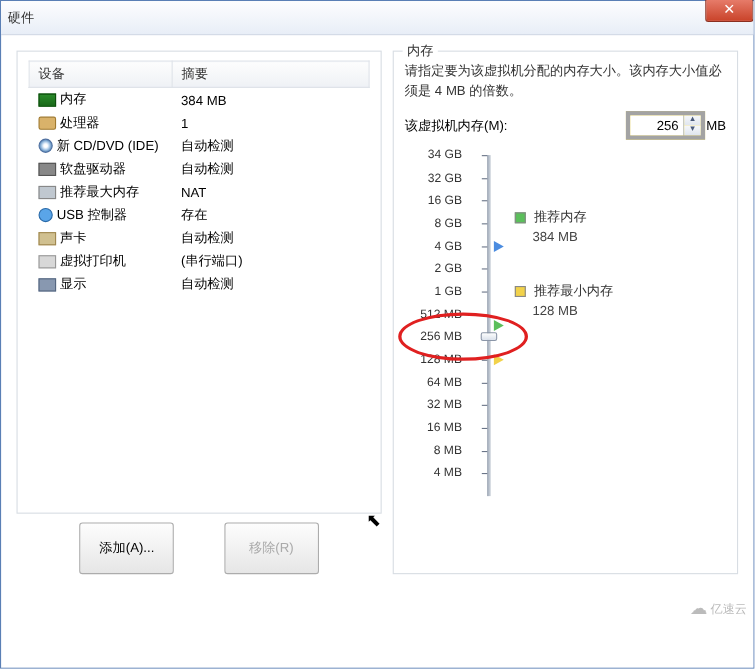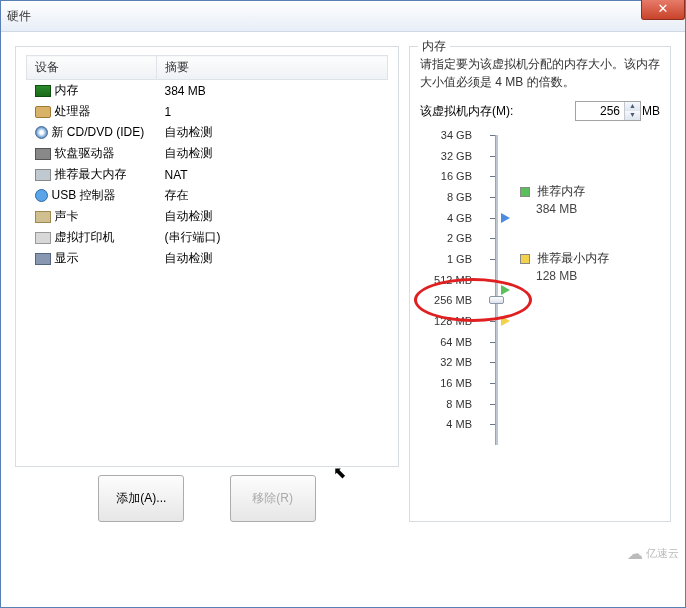--- a/index.html
+++ b/index.html
@@ -4,42 +4,42 @@
 <style>
 * { box-sizing: border-box; margin: 0; padding: 0; }
 body { font-family: "Microsoft YaHei", "Segoe UI", Tahoma, sans-serif; font-size: 12px; background: #fff; width: 686px; height: 608px; overflow: hidden; }
 .window { width: 686px; height: 608px; border: 1px solid #5a7fb5; background: #fff; position: relative; }
 .titlebar { height: 28px; background: linear-gradient(#fdfdfe, #e8eef7); border-bottom: 1px solid #d0d7e5; display: flex; align-items: center; padding: 15px 6px; position: relative; }
 .titlebar .title { font-size: 12px; color: #333; }
 .close-btn { position: absolute; right: 0; top: -1px; width: 44px; height: 20px; background: linear-gradient(#e67b69, #c9432a); border: 1px solid #8b2f1f; border-top: none; border-radius: 0 0 3px 3px; color: #fff; text-align: center; line-height: 18px; font-size: 13px; cursor: pointer; }
 .content { padding: 14px; display: flex; gap: 10px; height: 504px; }
 .panel { border: 1px solid #d8dde3; padding: 8px 10px; position: relative; }
 .panel-label { position: absolute; top: -9px; left: 8px; background: #fff; padding: 0 4px; color: #333; }
-.left-panel { width: 384px; }
+.left-panel { width: 332px; }
 .right-panel { flex: 1; }
 .dev-table { width: 100%; border-collapse: collapse; }
 .dev-head th { text-align: left; font-weight: normal; background: linear-gradient(#fdfdfd, #eef1f5); border: 1px solid #dfe3e9; padding: 3px 8px; color: #333; }
 .dev-row td { padding: 2px 8px; vertical-align: middle; }
 .ico { display: inline-block; width: 16px; height: 12px; vertical-align: middle; margin-right: 4px; }
 .ico-mem { background: linear-gradient(#2a8a2a, #1a6a1a); border: 1px solid #0d4d0d; }
 .ico-cpu { background: #d9b26a; border: 1px solid #a07a30; border-radius: 2px; }
 .ico-cd { width: 13px; height: 13px; border-radius: 50%; background: radial-gradient(circle, #fff 20%, #c0d8f0 40%, #6090c0 70%); border: 1px solid #5070a0; }
 .ico-fd { background: #888; border: 1px solid #555; }
 .ico-net { background: #c0c8d0; border: 1px solid #888; }
 .ico-usb { width: 13px; height: 13px; border-radius: 50%; background: #5aa5e8; border: 1px solid #2a6aa8; }
 .ico-snd { background: #d0c090; border: 1px solid #a08850; }
 .ico-prn { background: #d8d8d8; border: 1px solid #999; }
 .ico-disp { background: #8898b0; border: 1px solid #556680; }
 .btn-row { text-align: center; margin-top: 8px; }
 .btn { display: inline-block; min-width: 86px; padding: 14px 14px; border: 1px solid #acacac; background: linear-gradient(#fdfdfd, #e6e6e6); border-radius: 3px; cursor: pointer; margin: 0 21px; font-size: 12px; }
 .btn:disabled, .btn.disabled { color: #aaa; cursor: default; }
 .desc { color: #333; line-height: 1.5; margin-bottom: 10px; }
 .mem-input-row { display: flex; align-items: center; gap: 1px; margin-bottom: 14px; }
 .mem-input-row label { flex: 1; }
-.spin-wrap { display: flex; align-items: center; border: 1px solid #a3a3a3; background: #fde047; }
+.spin-wrap { display: flex; align-items: center; border: 4px solid #a3a3a3; background: #fde047; }
 .spin-wrap input { width: 48px; border: none; text-align: right; padding: 2px 4px; font-size: 12px; outline: none; }
 .spin-btns { display: flex; flex-direction: column; border-left: 1px solid #c4c8cf; }
 .spin-btns span { width: 15px; height: 9px; background: linear-gradient(#f6f8fb,#dfe5ee); font-size: 7px; text-align: center; line-height: 8px; cursor: pointer; color: #4a5a7a; }
 .slider-area { display: flex; gap: 12px; height: 310px; }
 .ticks { position: relative; width: 52px; }
 .tick { position: absolute; right: 0; font-size: 11px; color: #333; transform: translateY(-50%); white-space: nowrap; }
 .track-col { position: relative; width: 24px; }
 .track { position: absolute; left: 11px; top: 0; bottom: 0; width: 3px; background: #bfc7d1; border-left: 1px solid #9aa4b3; }
 .tickmark { position: absolute; left: 6px; width: 5px; height: 1px; background: #6a7588; }
 .marker { position: absolute; width: 0; height: 0; border-top: 5px solid transparent; border-bottom: 5px solid transparent; transform: translateY(-5px); }

